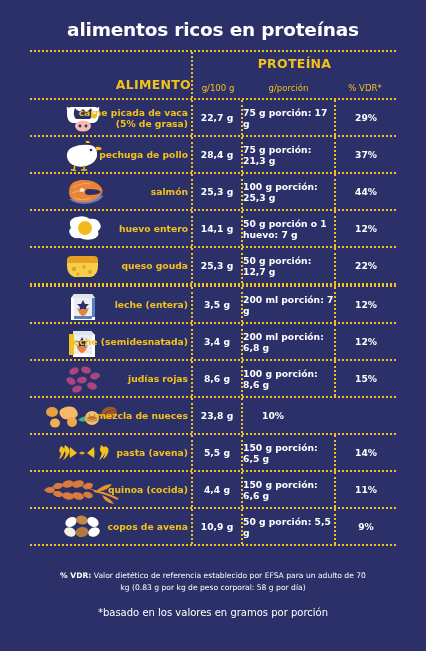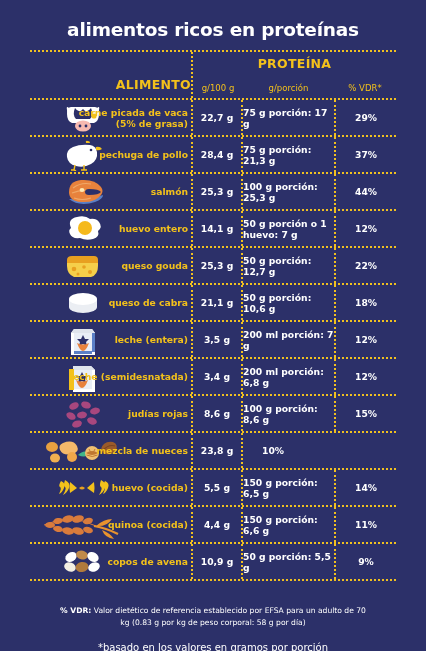--- a/index.html
+++ b/index.html
@@ -280,35 +280,20 @@
                 <circle cx="15" cy="23" r="1.5" fill="#e8a020"></circle>
               </svg>
             </div>
             <div class="food-label">queso gouda</div>
           </div>
           <div class="cell-n c1">25,3 g</div>
           <div class="cell-n c2">50 g porción: 12,7 g</div>
           <div class="cell-n c3">22%</div>
         </div>
         <div class="hrule"></div>
-        <div class="row">
-          <div class="cell-food">
-            <div class="food-icon">
-              <svg width="40" height="26" viewBox="0 0 40 26">
-                <ellipse cx="20" cy="17" rx="14" ry="6" fill="#ebeef3"></ellipse>
-                <rect x="6" y="9" width="28" height="8" fill="#ebeef3"></rect>
-                <ellipse cx="20" cy="9" rx="14" ry="6" fill="#ffffff"></ellipse>
-              </svg>
-            </div>
-            <div class="food-label">queso de cabra</div>
-          </div>
-          <div class="cell-n c1">21,1 g</div>
-          <div class="cell-n c2">50 g porción: 10,6 g</div>
-          <div class="cell-n c3">18%</div>
-        </div>
         <div class="hrule"></div>
         <div class="row">
           <div class="cell-food">
             <div class="food-icon">
               <svg width="44" height="34" viewBox="0 0 44 34">
                 <path d="M13 6 h18 l3 4 v22 h-24 v-22z" fill="#ffffff"></path>
                 <path d="M13 6 h18 l3 4 h-24z" fill="#dfe4ec"></path>
                 <rect x="13" y="10" width="18" height="19" fill="#e9eef6"></rect>
                 <path d="M22 12 l2 4 4 0 -3 3 1 4 -4 -2 -4 2 1 -4 -3 -3 4 0z" fill="#2c3069"></path>
                 <path d="M16 20 q3 8 6 8 q3 0 6 -8 q-6 3 -12 0z" fill="#e8823c"></path>
@@ -394,21 +379,21 @@
                   <path d="M6 6 q5 2 3 7 q-2 5 -5 6 q3 -6 1 -7 q-2 -1 1 -6z"></path>
                   <path d="M10 5 q6 3 4 8 q-2 5 -6 7 q4 -7 2 -8 q-2 -1 0 -7z"></path>
                   <path d="M22 13 l-7 -6 q-1 6 0 11z"></path>
                   <path d="M24 13 q3 -3 6 0 q-3 3 -6 0z" fill="#e8a020"></path>
                   <path d="M32 13 l7 -6 q1 6 0 11z"></path>
                   <path d="M46 5 q6 3 4 8 q-2 5 -6 7 q4 -7 2 -8 q-2 -1 0 -7z"></path>
                   <path d="M50 6 q5 2 3 7 q-2 5 -5 6 q3 -6 1 -7 q-2 -1 1 -6z"></path>
                 </g>
               </svg>
             </div>
-            <div class="food-label">huevo (cocida)</div>
+            <div class="food-label">pasta (avena)</div>
           </div>
           <div class="cell-n c1">5,5 g</div>
           <div class="cell-n c2">150 g porción: 6,5 g</div>
           <div class="cell-n c3">14%</div>
         </div>
         <div class="hrule"></div>
         <div class="row">
           <div class="cell-food">
             <div class="food-icon">
               <svg width="86" height="30" viewBox="0 0 86 30">

